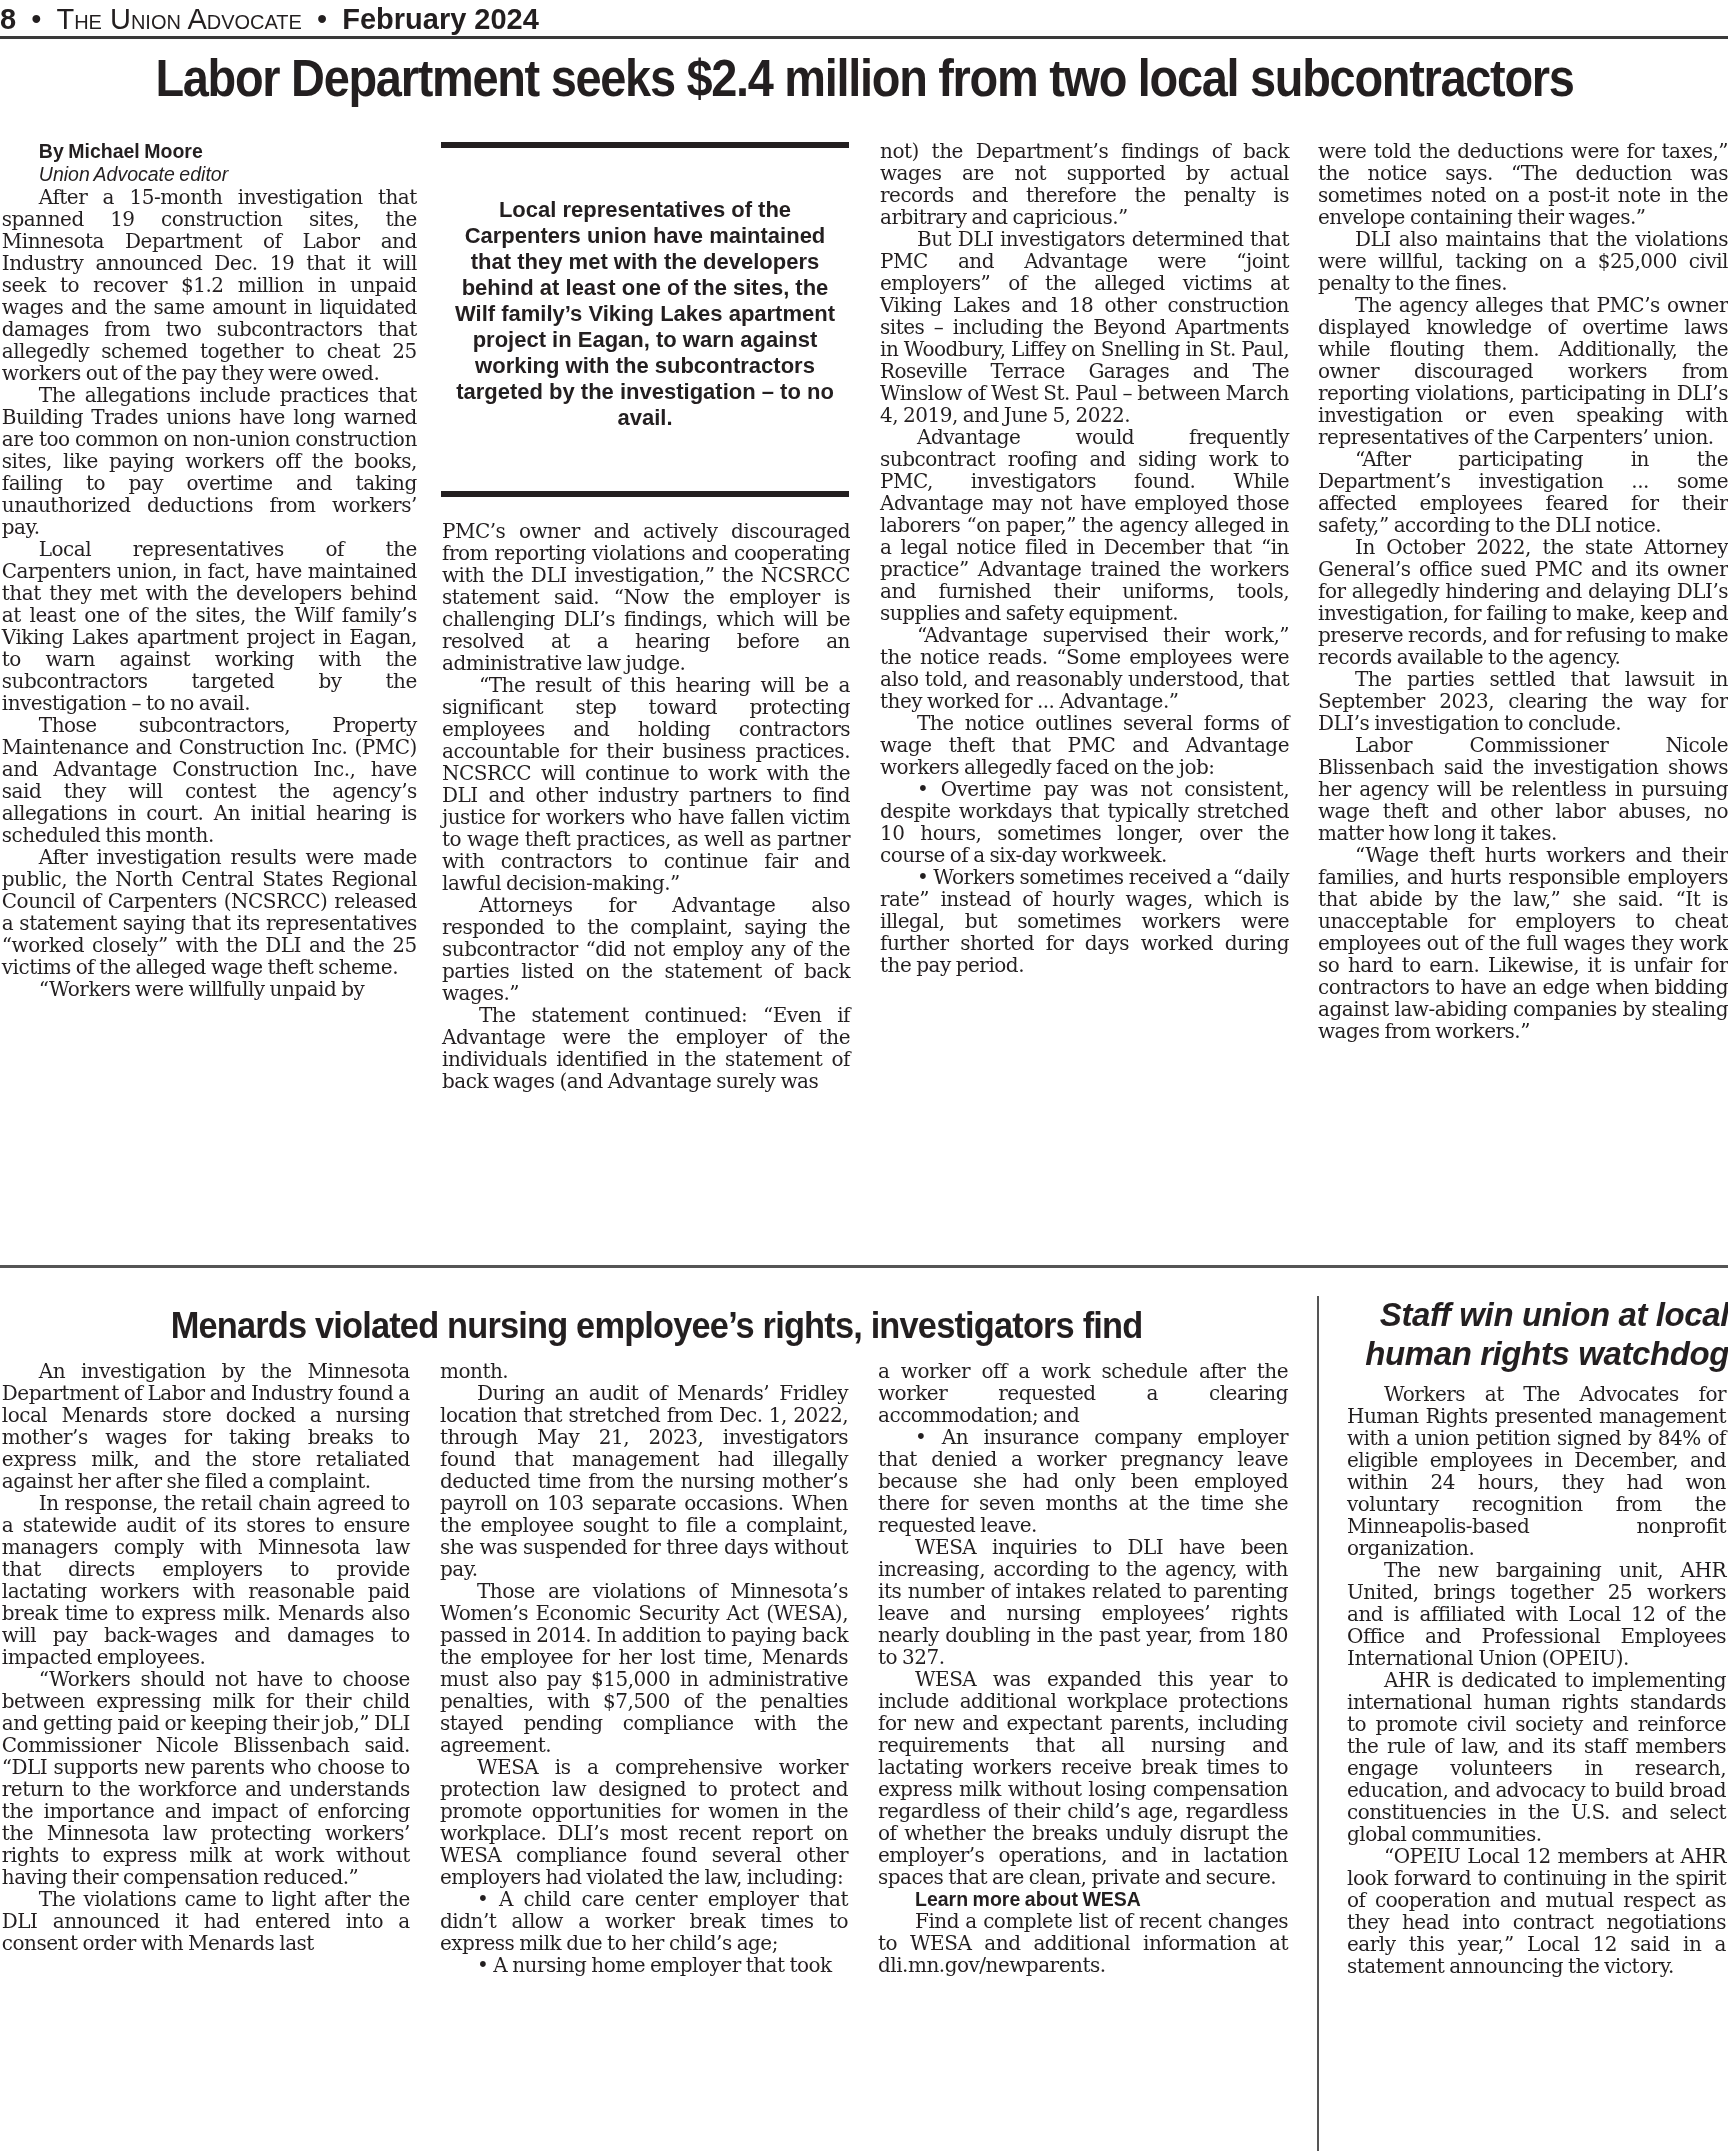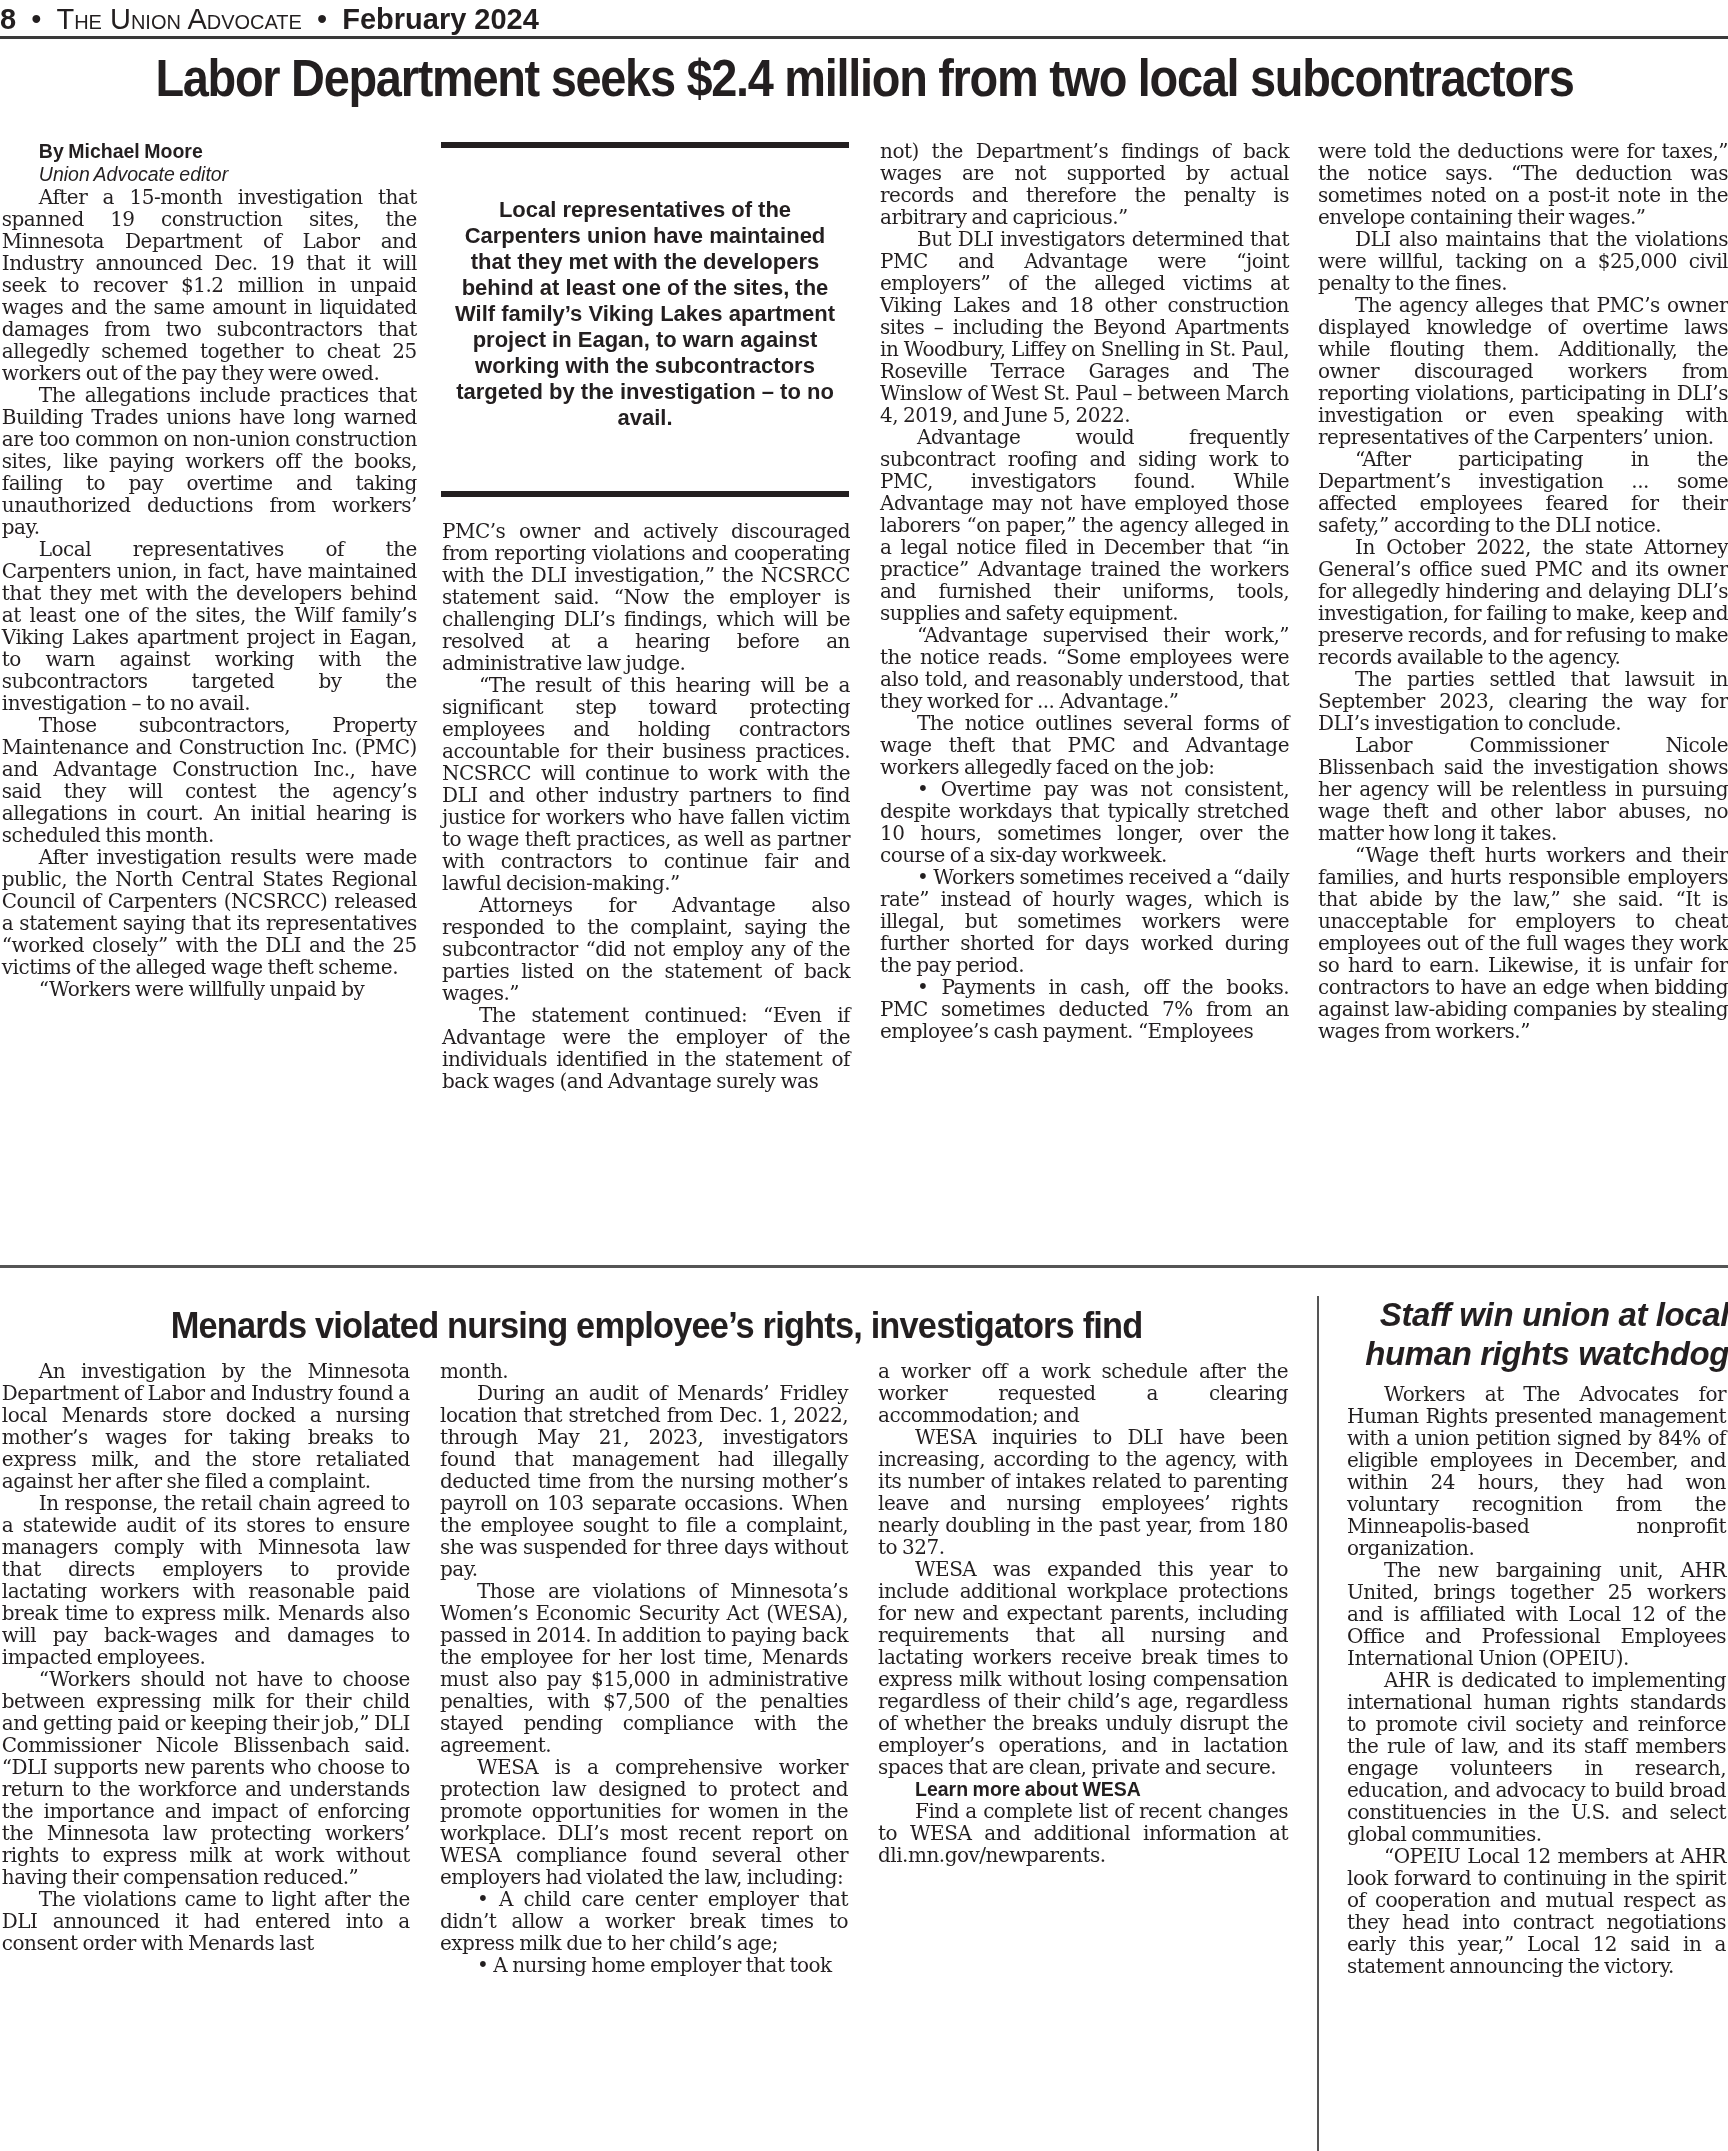--- a/index.html
+++ b/index.html
@@ -100,21 +100,20 @@
 </div>
 
 <div class="col" style="left:880px; top:140px; width:409px;">
   <p class="cont">not) the Department’s findings of back wages are not supported by actual records and therefore the penalty is arbitrary and capricious.”</p>
   <p>But DLI investigators determined that PMC and Advantage were “joint employers” of the alleged victims at Viking Lakes and 18 other construction sites – including the Beyond Apartments in Woodbury, Liffey on Snelling in St. Paul, Roseville Terrace Garages and The Winslow of West St. Paul – between March 4, 2019, and June 5, 2022.</p>
   <p>Advantage would frequently subcontract roofing and siding work to PMC, investigators found. While Advantage may not have employed those laborers “on paper,” the agency alleged in a legal notice filed in December that “in practice” Advantage trained the workers and furnished their uniforms, tools, supplies and safety equipment.</p>
   <p>“Advantage supervised their work,” the notice reads. “Some employees were also told, and reasonably understood, that they worked for ... Advantage.”</p>
   <p>The notice outlines several forms of wage theft that PMC and Advantage workers allegedly faced on the job:</p>
   <p>• Overtime pay was not consistent, despite workdays that typically stretched 10 hours, sometimes longer, over the course of a six-day workweek.</p>
   <p>• Workers sometimes received a “daily rate” instead of hourly wages, which is illegal, but sometimes workers were further shorted for days worked during the pay period.</p>
-  <p>• Payments in cash, off the books. PMC sometimes deducted 7% from an employee’s cash payment. “Employees</p>
 </div>
 
 <div class="col" style="left:1318px; top:140px; width:410px;">
   <p class="cont">were told the deductions were for taxes,” the notice says. “The deduction was sometimes noted on a post-it note in the envelope containing their wages.”</p>
   <p>DLI also maintains that the violations were willful, tacking on a $25,000 civil penalty to the fines.</p>
   <p>The agency alleges that PMC’s owner displayed knowledge of overtime laws while flouting them. Additionally, the owner discouraged workers from reporting violations, participating in DLI’s investigation or even speaking with representatives of the Carpenters’ union.</p>
   <p>“After participating in the Department’s investigation ... some affected employees feared for their safety,” according to the DLI notice.</p>
   <p>In October 2022, the state Attorney General’s office sued PMC and its owner for allegedly hindering and delaying DLI’s investigation, for failing to make, keep and preserve records, and for refusing to make records available to the agency.</p>
   <p>The parties settled that lawsuit in September 2023, clearing the way for DLI’s investigation to conclude.</p>
   <p>Labor Commissioner Nicole Blissenbach said the investigation shows her agency will be relentless in pursuing wage theft and other labor abuses, no matter how long it takes.</p>
@@ -136,20 +135,21 @@
   <p class="cont">month.</p>
   <p>During an audit of Menards’ Fridley location that stretched from Dec. 1, 2022, through May 21, 2023, investigators found that management had illegally deducted time from the nursing mother’s payroll on 103 separate occasions. When the employee sought to file a complaint, she was suspended for three days without pay.</p>
   <p>Those are violations of Minnesota’s Women’s Economic Security Act (WESA), passed in 2014. In addition to paying back the employee for her lost time, Menards must also pay $15,000 in administrative penalties, with $7,500 of the penalties stayed pending compliance with the agreement.</p>
   <p>WESA is a comprehensive worker protection law designed to protect and promote opportunities for women in the workplace. DLI’s most recent report on WESA compliance found several other employers had violated the law, including:</p>
   <p>• A child care center employer that didn’t allow a worker break times to express milk due to her child’s age;</p>
   <p>• A nursing home employer that took</p>
 </div>
 
 <div class="col" style="left:878px; top:1360px; width:410px;">
   <p class="cont">a worker off a work schedule after the worker requested a clearing accommodation; and</p>
+  <p>• An insurance company employer that denied a worker pregnancy leave because she had only been employed there for seven months at the time she requested leave.</p>
   <p>WESA inquiries to DLI have been increasing, according to the agency, with its number of intakes related to parenting leave and nursing employees’ rights nearly doubling in the past year, from 180 to 327.</p>
   <p>WESA was expanded this year to include additional workplace protections for new and expectant parents, including requirements that all nursing and lactating workers receive break times to express milk without losing compensation regardless of their child’s age, regardless of whether the breaks unduly disrupt the employer’s operations, and in lactation spaces that are clean, private and secure.</p>
   <p class="subhead">Learn more about WESA</p>
   <p>Find a complete list of recent changes to WESA and additional information at dli.mn.gov/newparents.</p>
 </div>
 
 <div class="vertical-rule"></div>
 
 <h2 class="headline-staff">Staff win union at local human rights watchdog</h2>
 

